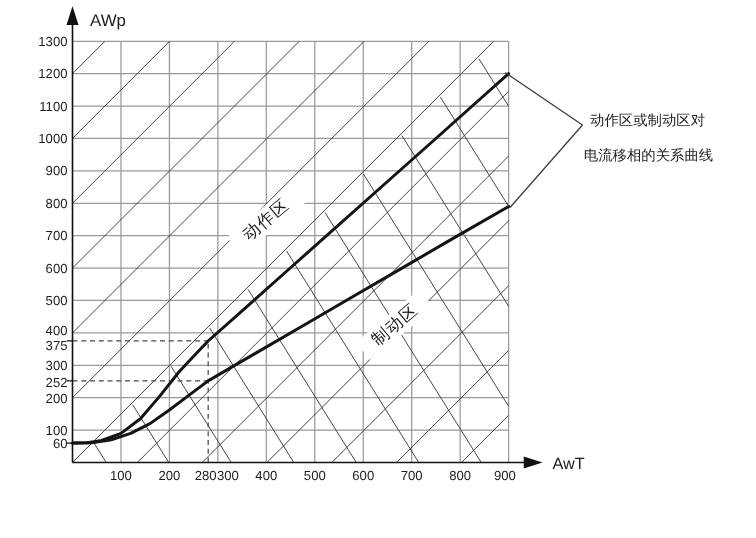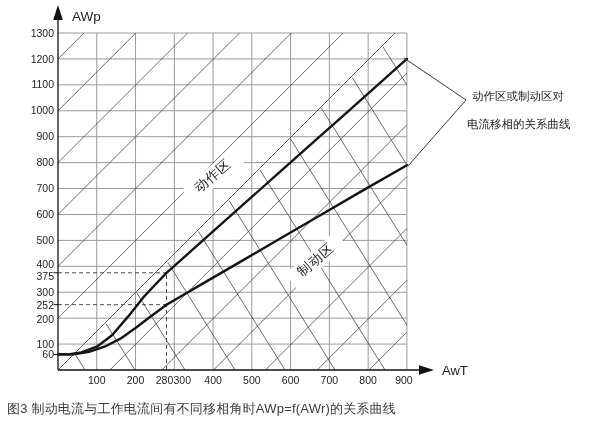--- a/index.html
+++ b/index.html
@@ -137,14 +137,13 @@
     <text x="72" y="21" font-size="13.5">AWp</text>
     <text x="442" y="375" font-size="13">AwT</text>
 
     <text x="213" y="180" font-size="13.5" letter-spacing="1" text-anchor="middle" transform="rotate(-40 213 176)">动作区</text>
     <text x="316" y="264" font-size="13.5" letter-spacing="1" text-anchor="middle" transform="rotate(-40 316 260)">制动区</text>
 
     <text x="472" y="100" font-size="11.5" fill="#333">动作区或制动区对</text>
     <text x="467" y="128" font-size="11.5" fill="#333">电流移相的关系曲线</text>
   </svg>
 
-  <div class="caption">图3 制动电流与工作电流间有不同移相角时AWp=f(AWr)的关系曲线</div>
 </div>
 
 </body></html>

